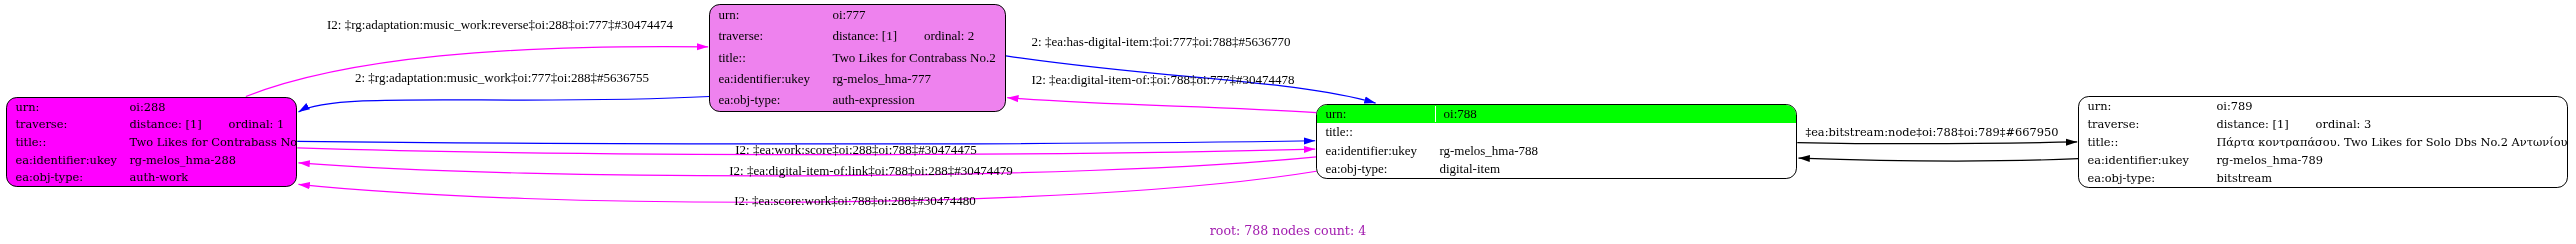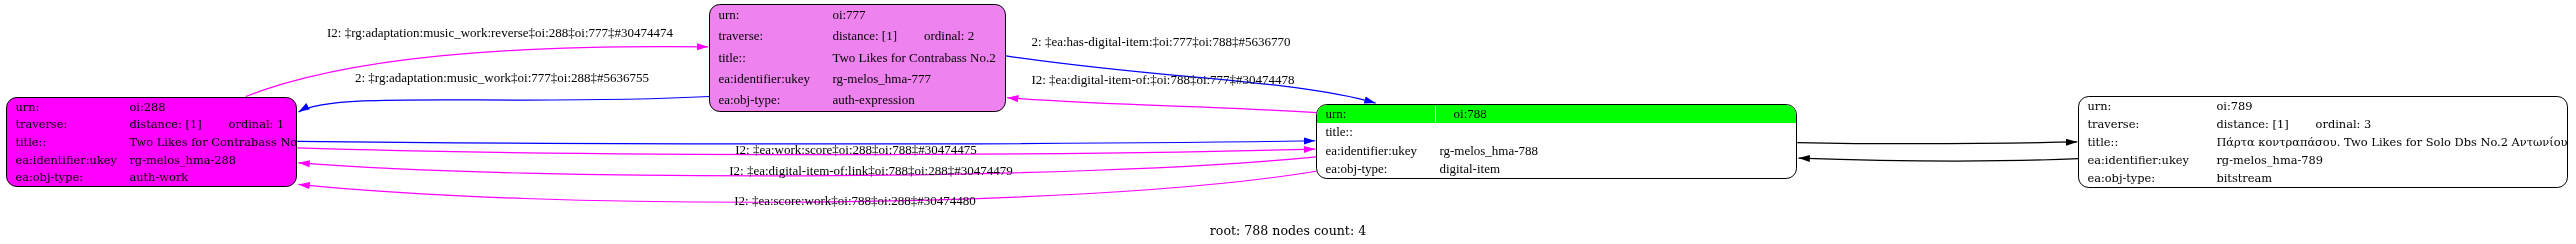--- a/index.html
+++ b/index.html
@@ -6,28 +6,28 @@
   .graph{position:relative;width:2576px;height:245px;background:#ffffff;overflow:hidden;}
   .edges-layer{position:absolute;left:0;top:0;width:2576px;height:245px;}
   .node{position:absolute;box-sizing:border-box;border:1.2px solid #000;border-radius:10.8px;
         display:flex;flex-direction:column;justify-content:flex-end;overflow:hidden;color:#000;}
   .row{display:flex;align-items:center;flex:1;padding:0 8.4px;}
   .key{flex:0 0 114px;white-space:nowrap;}
   .val{white-space:nowrap;}
   .val2{margin-left:27px;white-space:nowrap;}
   .node-789 .key{flex:0 0 129px;}
   .row.hl{background:#00ff00;}
-  .row.hl .val{border-left:1.2px solid #ffffff;padding-left:18px;margin-left:-4.8px;}
+  .row.hl .val{border-left:1.2px solid #ffffff;padding-left:8px;margin-left:-4.8px;}
   .font-wide{font-family:"DejaVu Serif",serif;font-size:11.4px;}
   .font-narrow{font-family:"Liberation Serif",serif;font-size:13px;}
   .elabel{position:absolute;transform:translate(-50%,-50%);white-space:nowrap;color:#000;}
   .elabel.font-narrow{font-size:13px;}
   .elabel.font-wide{font-size:11.4px;}
   .caption{position:absolute;transform:translate(-50%,-50%);font-family:"DejaVu Serif",serif;
-           font-size:12.6px;color:#000000;left:1288px;top:230px;white-space:nowrap;}
+           font-size:12.6px;color:#a21caf;left:1288px;top:230px;white-space:nowrap;}
 </style>
 </head>
 <body>
 
 <div class="graph">
 
   <svg class="edges-layer" width="2576" height="245" viewBox="0 0 4307 409" xmlns="http://www.w3.org/2000/svg">
     <defs>
       <marker id="am" markerUnits="userSpaceOnUse" markerWidth="20" markerHeight="14" refX="19" refY="7" orient="auto">
         <path d="M0,1 L19,7 L0,13 z" fill="#ff00ff"></path>
@@ -44,27 +44,28 @@
     <path d="M1682,93 C1950,133 2160,132 2300,172" fill="none" stroke-width="2" marker-end="url(#ab)" stroke="#0000ff"></path>
     <path d="M2201,188 C2040,177 1840,176 1684,163" fill="none" stroke-width="2" marker-end="url(#am)" stroke="#ff00ff"></path>
     <path d="M497,236 C1000,242 1800,242 2199,235" fill="none" stroke-width="2" marker-end="url(#ab)" stroke="#0000ff"></path>
     <path d="M497,247 C1000,263 1800,260 2199,249" fill="none" stroke-width="2" marker-end="url(#am)" stroke="#ff00ff"></path>
     <path d="M2201,262 C1800,302 900,303 499,272" fill="none" stroke-width="2" marker-end="url(#am)" stroke="#ff00ff"></path>
     <path d="M2201,286 C1800,352 900,350 499,308" fill="none" stroke-width="2" marker-end="url(#am)" stroke="#ff00ff"></path>
     <path d="M3005,238 C3150,241 3330,240 3473,237" fill="none" stroke-width="2" marker-end="url(#ak)" stroke="#000000"></path>
     <path d="M3475,265 C3330,271 3150,269 3007,264" fill="none" stroke-width="2" marker-end="url(#ak)" stroke="#000000"></path>
   </svg>
 
-  <div class="elabel font-narrow" style="left:500px;top:33px">I2: ‡rg:adaptation:music_work:reverse‡oi:288‡oi:777‡#30474474</div>
+  <div class="elabel font-narrow" style="left:500px;top:25px">I2: ‡rg:adaptation:music_work:reverse‡oi:288‡oi:777‡#30474474</div>
   <div class="elabel font-narrow" style="left:502px;top:78px">2: ‡rg:adaptation:music_work‡oi:777‡oi:288‡#5636755</div>
   <div class="elabel font-narrow" style="left:1161px;top:42px">2: ‡ea:has-digital-item:‡oi:777‡oi:788‡#5636770</div>
   <div class="elabel font-narrow" style="left:1163px;top:80px">I2: ‡ea:digital-item-of:‡oi:788‡oi:777‡#30474478</div>
   <div class="elabel font-narrow" style="left:856px;top:150px">I2: ‡ea:work:score‡oi:288‡oi:788‡#30474475</div>
   <div class="elabel font-narrow" style="left:871px;top:171px">I2: ‡ea:digital-item-of:link‡oi:788‡oi:288‡#30474479</div>
   <div class="elabel font-narrow" style="left:855px;top:201px">I2: ‡ea:score:work‡oi:788‡oi:288‡#30474480</div>
+  <div class="elabel font-wide" style="left:1932px;top:132px">‡ea:bitstream:node‡oi:788‡oi:789‡#667950</div>
 
   <div class="node font-wide" style="left:6px;top:97px;width:291px;height:90px;background:#ff00ff;">
     <div class="row">
       <span class="key">urn:</span>
       <span class="val">oi:288</span>
     </div>
     <div class="row">
       <span class="key">traverse:</span>
       <span class="val">distance: [1]</span>
       <span class="val2">ordinal: 1</span>

